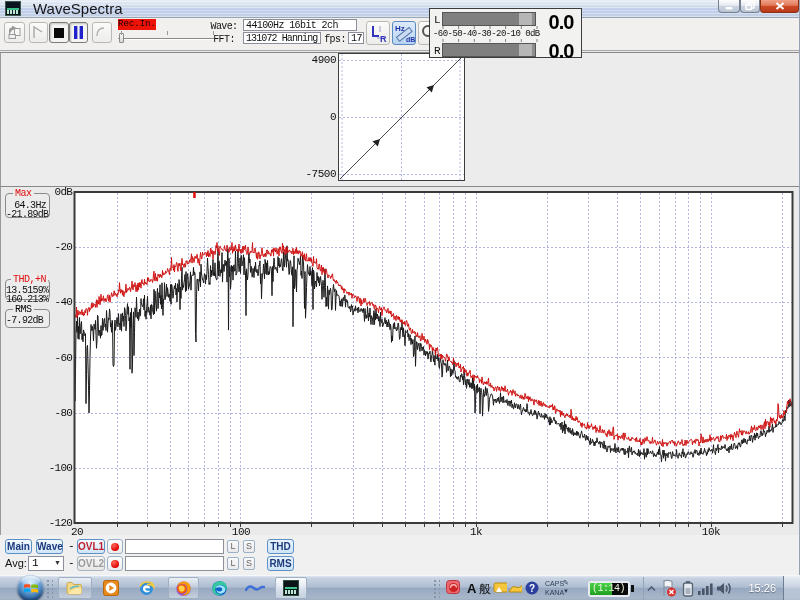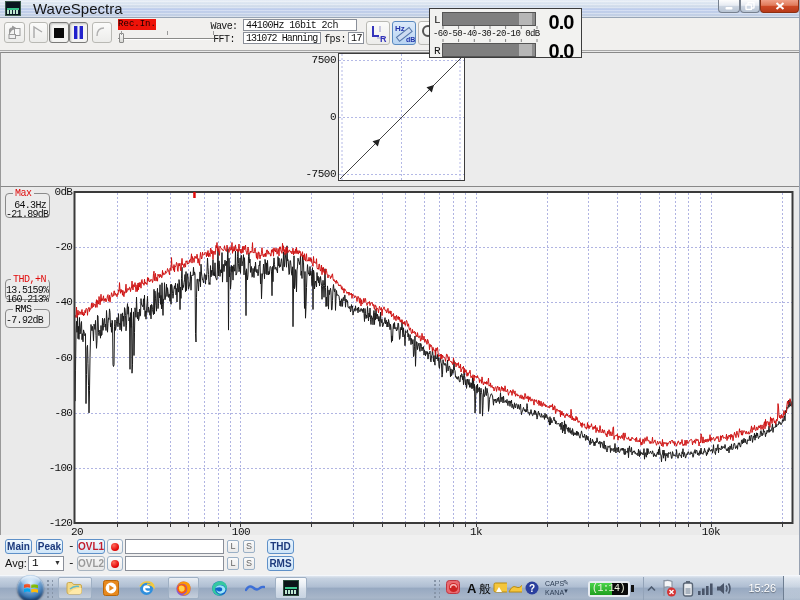--- a/index.html
+++ b/index.html
@@ -163,21 +163,21 @@
         <line x1="62.5" y1="0" x2="62.5" y2="126"></line>
         <line x1="121" y1="0" x2="121" y2="126"></line>
      <line x1="0" y1="6.5" x2="125" y2="6.5"></line>
         <line x1="0" y1="63.5" x2="125" y2="63.5"></line>
         <line x1="0" y1="120.5" x2="125" y2="120.5"></line>
    </g>
    <line x1="1" y1="125" x2="124" y2="2" stroke="#444" stroke-width="1"></line>
    <path d="M41 85 L33.5 87.2 L38.8 92.5 Z" fill="#222"></path>
    <path d="M95 31 L87.5 33.2 L92.8 38.5 Z" fill="#222"></path>
  </svg>
- <div class="lissalabel" style="left:295px;top:1px">7500</div>
+ <div class="lissalabel" style="left:295px;top:1px">4900</div>
  <div class="lissalabel" style="left:295px;top:58px">0</div>
  <div class="lissalabel" style="left:295px;top:115px">-7500</div>
 </div>
 
 <div class="abs" id="meter">
  <div class="lab" style="left:4px;top:5px">L</div>
  <div class="mbar" style="top:3px">
       <div class="hi"></div>
       <div class="cap"></div>
     </div>
@@ -305,21 +305,21 @@
       </g>
   <polyline points="1.5,144.4 2.0,210.1 2.5,179.8 3.0,139.0 3.5,130.3 4.0,141.3 4.5,124.8 5.0,147.7 5.5,135.4 6.0,148.4 6.5,126.5 7.0,143.0 7.5,140.8 8.0,133.1 8.5,130.5 9.0,148.7 9.5,142.7 10.0,150.8 10.5,138.9 11.0,140.6 11.5,142.5 12.0,145.0 12.5,142.6 13.0,212.6 13.5,183.5 14.0,156.6 14.5,154.3 15.0,172.4 15.5,194.4 16.0,221.9 16.5,199.8 17.0,166.6 17.5,147.0 18.0,133.5 18.5,137.9 19.0,139.8 19.5,135.4 20.0,140.0 20.5,149.9 21.0,133.1 21.5,135.2 22.0,138.5 22.5,129.4 23.0,144.5 23.5,157.3 24.0,149.8 24.5,124.3 25.0,125.1 25.5,141.5 26.0,144.7 26.5,140.3 27.0,139.0 27.5,147.2 28.0,134.5 28.5,144.5 29.0,143.8 29.5,127.2 30.0,139.4 30.5,134.5 31.0,129.0 31.5,127.4 32.0,136.1 32.5,133.0 33.0,139.5 33.5,119.5 34.0,127.8 34.5,141.2 35.0,132.5 35.5,126.9 36.0,128.5 36.5,117.9 37.0,121.3 37.5,135.9 38.0,132.2 38.5,141.3 39.0,129.2 39.5,129.8 40.0,173.8 40.5,175.5 41.0,173.9 41.5,135.3 42.0,129.0 42.5,139.4 43.0,136.2 43.5,132.2 44.0,126.5 44.5,130.3 45.0,135.7 45.5,122.6 46.0,132.7 46.5,132.2 47.0,138.9 47.5,134.1 48.0,122.8 48.5,140.2 49.0,128.1 49.5,121.9 50.0,130.2 50.5,125.2 51.0,135.5 51.5,116.6 52.0,118.1 52.5,124.6 53.0,139.8 53.5,134.2 54.0,118.4 54.5,112.6 55.0,123.3 55.5,115.8 56.0,130.0 56.5,126.6 57.0,178.3 57.5,121.6 58.0,136.5 58.5,117.2 59.0,182.2 59.5,173.8 60.0,134.3 60.5,120.9 61.0,164.5 61.5,141.5 62.0,116.8 62.5,121.6 63.0,126.3 63.5,106.1 64.0,121.1 64.5,127.8 65.0,121.0 65.5,129.6 66.0,127.2 66.5,118.2 67.0,125.2 67.5,124.2 68.0,107.6 68.5,113.6 69.0,113.7 69.5,115.5 70.0,115.6 70.5,107.8 71.0,118.9 71.5,104.1 72.0,125.5 72.5,119.8 73.0,128.2 73.5,119.9 74.0,112.9 74.5,105.4 75.0,121.5 75.5,116.0 76.0,118.5 76.5,121.2 77.0,124.3 77.5,114.4 78.0,127.9 78.5,113.4 79.0,113.8 79.5,118.7 80.0,121.2 80.5,123.7 81.0,98.3 81.5,122.8 82.0,100.1 82.5,107.2 83.0,114.4 83.5,120.2 84.0,102.9 84.5,97.3 85.0,117.6 85.5,112.4 86.0,101.6 86.5,106.9 87.0,93.7 87.5,113.3 88.0,104.4 88.5,117.9 89.0,91.8 89.5,113.3 90.0,124.4 90.5,108.1 91.0,107.9 91.5,91.7 92.0,108.8 92.5,106.0 93.0,101.0 93.5,93.0 94.0,105.5 94.5,96.7 95.0,100.4 95.5,106.4 96.0,103.2 96.5,103.3 97.0,110.3 97.5,93.5 98.0,113.3 98.5,93.3 99.0,94.6 99.5,102.4 100.0,107.3 100.5,102.9 101.0,97.2 101.5,94.8 102.0,98.0 102.5,92.2 103.0,103.9 103.5,97.5 104.0,111.0 104.5,92.7 105.0,97.0 105.5,101.1 106.0,88.6 106.5,91.9 107.0,118.6 107.5,96.2 108.0,107.4 108.5,87.6 109.0,76.2 109.5,99.1 110.0,94.2 110.5,96.4 111.0,91.4 111.5,88.8 112.0,83.5 112.5,100.7 113.0,80.6 113.5,99.6 114.0,89.9 114.5,82.7 115.0,85.8 115.5,98.2 116.0,96.1 116.5,93.9 117.0,90.4 117.5,80.8 118.0,99.2 118.5,85.4 119.0,84.0 119.5,84.2 120.0,84.7 120.5,76.3 121.0,84.0 121.5,80.9 122.0,82.9 122.5,142.5 123.0,151.0 123.5,106.3 124.0,88.2 124.5,88.1 125.0,93.2 125.5,99.9 126.0,88.2 126.5,90.3 127.0,80.9 127.5,95.8 128.0,73.2 128.5,81.9 129.0,85.7 129.5,89.0 130.0,89.4 130.5,91.8 131.0,87.0 131.5,82.6 132.0,83.7 132.5,93.1 133.0,84.0 133.5,88.6 134.0,80.3 134.5,67.0 135.0,76.3 135.5,83.4 136.0,93.4 136.5,91.6 137.0,93.5 137.5,74.6 138.0,86.0 138.5,79.4 139.0,84.5 139.5,78.8 140.0,68.5 140.5,84.4 141.0,81.6 141.5,85.0 142.0,71.8 142.5,86.3 143.0,87.0 143.5,88.8 144.0,88.7 144.5,74.0 145.0,57.7 145.5,85.0 146.0,69.8 146.5,75.1 147.0,85.4 147.5,79.0 148.0,78.5 148.5,81.9 149.0,61.6 149.5,91.1 150.0,73.3 150.5,73.6 151.0,80.6 151.5,74.8 152.0,69.1 152.5,74.6 153.0,72.4 153.5,70.2 154.0,91.1 154.5,63.9 155.0,57.6 155.5,139.1 156.0,67.2 156.5,85.8 157.0,75.7 157.5,98.1 158.0,91.4 158.5,74.4 159.0,80.7 159.5,75.4 160.0,89.1 160.5,75.7 161.0,73.8 161.5,80.0 162.0,80.2 162.5,60.1 163.0,84.1 163.5,82.9 164.0,81.1 164.5,65.7 165.0,58.8 165.5,72.5 166.0,80.7 166.5,78.5 167.0,67.0 167.5,82.4 168.0,64.2 168.5,64.5 169.0,75.0 169.5,70.6 170.0,69.9 170.5,63.7 171.0,83.9 171.5,66.7 172.0,78.8 172.5,81.9 173.0,124.6 173.5,77.8 174.0,84.0 174.5,88.8 175.0,83.9 175.5,65.6 176.0,61.8 176.5,72.0 177.0,68.1 177.5,81.4 178.0,78.1 178.5,75.5 179.0,86.2 179.5,85.6 180.0,77.4 180.5,80.7 181.0,86.6 181.5,75.6 182.0,80.7 182.5,71.0 183.0,79.0 183.5,81.5 184.0,78.3 184.5,80.8 185.0,84.8 185.5,82.8 186.0,74.1 186.5,74.8 187.0,69.8 187.5,92.8 188.0,82.6 188.5,107.8 189.0,93.1 189.5,82.8 190.0,83.1 190.5,73.0 191.0,77.5 191.5,87.8 192.0,68.4 192.5,70.9 193.0,82.9 193.5,71.9 194.0,83.9 194.5,69.4 195.0,79.5 195.5,83.9 196.0,80.4 196.5,83.2 197.0,75.6 197.5,75.6 198.0,76.5 198.5,80.9 199.0,104.7 199.5,75.5 200.0,90.7 200.5,74.0 201.0,66.9 201.5,73.4 202.0,78.3 202.5,76.6 203.0,76.1 203.5,79.2 204.0,79.4 204.5,82.0 205.0,65.5 205.5,74.7 206.0,67.1 206.5,76.4 207.0,73.8 207.5,75.6 208.0,70.6 208.5,67.7 209.0,72.1 209.5,79.1 210.0,79.8 210.5,60.9 211.0,75.7 211.5,75.7 212.0,62.1 212.5,64.9 213.0,69.1 213.5,76.2 214.0,54.8 214.5,69.9 215.0,68.6 215.5,74.0 216.0,83.5 216.5,83.0 217.0,69.6 217.5,69.8 218.0,74.8 218.5,82.1 219.0,84.3 219.5,75.8 220.0,135.7 220.5,97.2 221.0,64.8 221.5,97.7 222.0,94.6 222.5,78.6 223.0,80.9 223.5,101.0 224.0,79.0 224.5,75.9 225.0,67.2 225.5,70.1 226.0,70.4 226.5,73.6 227.0,70.4 227.5,64.7 228.0,84.4 228.5,80.0 229.0,87.5 229.5,64.6 230.0,67.4 230.5,71.9 231.0,87.3 231.5,117.4 232.0,80.5 232.5,127.2 233.0,115.6 233.5,96.5 234.0,82.9 234.5,73.6 235.0,78.6 235.5,83.1 236.0,82.0 236.5,84.8 237.0,75.5 237.5,84.2 238.0,80.1 238.5,85.8 239.0,94.6 239.5,76.6 240.0,118.5 240.5,79.1 241.0,81.5 241.5,98.0 242.0,92.9 242.5,90.0 243.0,92.7 243.5,95.9 244.0,81.5 244.5,89.4 245.0,85.0 245.5,91.7 246.0,86.4 246.5,95.0 247.0,89.8 247.5,85.5 248.0,90.1 248.5,94.3 249.0,108.3 249.5,95.5 250.0,89.3 250.5,94.4 251.0,106.3 251.5,94.5 252.0,77.8 252.5,96.5 253.0,115.6 253.5,106.2 254.0,115.2 254.5,94.9 255.0,101.8 255.5,118.1 256.0,99.1 256.5,103.6 257.0,99.7 257.5,97.2 258.0,101.1 258.5,118.9 259.0,118.8 259.5,109.4 260.0,97.7 260.5,93.5 261.0,98.8 261.5,100.9 262.0,97.8 262.5,119.4 263.0,107.1 263.5,99.5 264.0,104.6 264.5,103.6 265.0,104.3 265.5,104.3 266.0,105.1 266.5,109.4 267.0,114.9 267.5,109.8 268.0,115.5 268.5,107.8 269.0,108.5 269.5,115.4 270.0,106.7 270.5,106.5 271.0,109.9 271.5,104.3 272.0,103.9 272.5,116.2 273.0,108.0 273.5,110.8 274.0,111.3 274.5,109.6 275.0,116.3 275.5,116.1 276.0,117.4 276.5,117.4 277.0,115.2 277.5,120.8 278.0,119.5 278.5,113.6 279.0,116.4 279.5,115.0 280.0,124.1 280.5,120.1 281.0,119.5 281.5,117.6 282.0,120.3 282.5,114.8 283.0,118.9 283.5,118.9 284.0,119.3 284.5,116.9 285.0,121.8 285.5,116.0 286.0,118.8 286.5,120.2 287.0,120.8 287.5,119.1 288.0,117.4 288.5,117.8 289.0,120.2 289.5,118.5 290.0,121.6 290.5,117.3 291.0,122.5 291.5,130.5 292.0,117.5 292.5,122.5 293.0,127.6 293.5,124.0 294.0,126.8 294.5,115.5 295.0,121.8 295.5,130.0 296.0,122.0 296.5,125.8 297.0,117.0 297.5,128.7 298.0,133.5 298.5,124.7 299.0,126.5 299.5,126.9 300.0,133.8 300.5,124.1 301.0,119.5 301.5,133.5 302.0,121.9 302.5,128.8 303.0,117.8 303.5,125.4 304.0,128.0 304.5,123.2 305.0,125.7 305.5,130.2 306.0,125.4 306.5,130.4 307.0,135.5 307.5,121.0 308.0,130.4 308.5,131.6 309.0,128.2 309.5,135.8 310.0,135.2 310.5,132.1 311.0,132.4 311.5,130.4 312.0,126.6 312.5,133.0 313.0,129.5 313.5,129.3 314.0,136.0 314.5,131.2 315.0,136.0 315.5,128.5 316.0,131.2 316.5,133.1 317.0,138.7 317.5,133.3 318.0,137.0 318.5,151.3 319.0,144.9 319.5,149.8 320.0,137.5 320.5,132.6 321.0,138.0 321.5,131.5 322.0,137.4 322.5,137.7 323.0,136.3 323.5,140.0 324.0,139.1 324.5,138.3 325.0,132.0 325.5,132.4 326.0,139.5 326.5,148.4 327.0,147.1 327.5,137.9 328.0,136.2 328.5,138.9 329.0,131.2 329.5,140.0 330.0,146.0 330.5,136.8 331.0,143.9 331.5,143.9 332.0,154.7 332.5,139.7 333.0,140.9 333.5,141.4 334.0,141.1 334.5,138.8 335.0,146.0 335.5,142.6 336.0,149.6 336.5,148.5 337.0,143.5 337.5,146.5 338.0,153.6 338.5,147.5 339.0,150.0 339.5,152.9 340.0,148.5 340.5,165.6 341.0,163.8 341.5,155.7 342.0,145.0 342.5,175.3 343.0,160.4 343.5,150.7 344.0,151.0 344.5,158.6 345.0,155.5 345.5,154.2 346.0,152.0 346.5,158.0 347.0,160.4 347.5,152.5 348.0,152.5 348.5,155.7 349.0,159.9 349.5,156.4 350.0,158.0 350.5,155.6 351.0,164.1 351.5,159.3 352.0,160.7 352.5,164.8 353.0,160.2 353.5,161.3 354.0,163.4 354.5,160.7 355.0,168.1 355.5,163.3 356.0,161.8 356.5,162.8 357.0,160.1 357.5,169.3 358.0,170.9 358.5,164.6 359.0,164.2 359.5,158.2 360.0,164.4 360.5,170.6 361.0,164.5 361.5,171.3 362.0,174.2 362.5,158.8 363.0,168.0 363.5,166.9 364.0,167.9 364.5,163.5 365.0,169.8 365.5,166.6 366.0,175.7 366.5,177.5 367.0,167.1 367.5,167.3 368.0,171.4 368.5,172.8 369.0,186.1 369.5,183.4 370.0,168.7 370.5,172.5 371.0,173.4 371.5,174.2 372.0,171.9 372.5,174.3 373.0,173.7 373.5,181.4 374.0,175.3 374.5,169.1 375.0,179.9 375.5,178.7 376.0,175.1 376.5,175.2 377.0,176.8 377.5,185.8 378.0,177.9 378.5,184.7 379.0,183.7 379.5,178.7 380.0,182.3 380.5,178.3 381.0,169.6 381.5,179.1 382.0,179.6 382.5,186.2 383.0,185.5 383.5,187.5 384.0,185.8 384.5,188.3 385.0,186.9 385.5,185.5 386.0,188.9 386.5,190.8 387.0,191.0 387.5,184.3 388.0,186.1 388.5,182.7 389.0,183.0 389.5,188.7 390.0,185.2 390.5,193.7 391.0,179.6 391.5,184.2 392.0,190.0 392.5,194.0 393.0,188.4 393.5,197.4 394.0,193.5 394.5,188.0 395.0,190.9 395.5,193.5 396.0,188.3 396.5,196.3 397.0,191.5 397.5,194.9 398.0,196.6 398.5,191.9 399.0,197.9 399.5,187.0 400.0,197.0 400.5,187.4 401.0,199.6 401.5,193.4 402.0,222.1 402.5,212.3 403.0,196.2 403.5,194.4 404.0,202.2 404.5,193.0 405.0,200.9 405.5,197.6 406.0,196.9 406.5,196.3 407.0,222.7 407.5,201.3 408.0,197.2 408.5,201.3 409.0,203.9 409.5,225.1 410.0,214.9 410.5,198.6 411.0,202.3 411.5,205.6 412.0,203.5 412.5,195.7 413.0,203.3 413.5,204.5 414.0,197.3 414.5,201.0 415.0,202.8 415.5,220.4 416.0,216.9 416.5,208.3 417.0,205.9 417.5,205.2 418.0,203.2 418.5,202.7 419.0,204.2 419.5,204.5 420.0,209.5 420.5,214.2 421.0,208.1 421.5,210.1 422.0,209.2 422.5,208.0 423.0,212.0 423.5,211.6 424.0,207.9 424.5,207.3 425.0,210.5 425.5,206.2 426.0,209.2 426.5,212.5 427.0,208.6 427.5,201.7 428.0,210.9 428.5,206.5 429.0,206.2 429.5,206.1 430.0,212.0 430.5,205.2 431.0,210.1 431.5,211.2 432.0,211.4 432.5,209.5 433.0,211.1 433.5,211.8 434.0,208.4 434.5,213.6 435.0,214.6 435.5,210.2 436.0,210.6 436.5,209.9 437.0,215.4 437.5,210.3 438.0,212.0 438.5,209.0 439.0,216.7 439.5,213.2 440.0,214.7 440.5,218.1 441.0,216.2 441.5,211.8 442.0,215.9 442.5,216.8 443.0,213.0 443.5,212.9 444.0,213.1 444.5,217.7 445.0,216.1 445.5,213.6 446.0,217.9 446.5,218.3 447.0,214.6 447.5,213.0 448.0,219.9 448.5,223.7 449.0,221.0 449.5,220.1 450.0,218.1 450.5,216.4 451.0,218.5 451.5,220.1 452.0,218.2 452.5,221.1 453.0,219.0 453.5,220.7 454.0,212.6 454.5,217.4 455.0,221.7 455.5,222.3 456.0,221.1 456.5,224.3 457.0,222.2 457.5,222.4 458.0,218.6 458.5,222.0 459.0,223.1 459.5,224.7 460.0,224.4 460.5,221.9 461.0,222.4 461.5,219.3 462.0,223.8 462.5,219.8 463.0,222.0 463.5,222.9 464.0,228.1 464.5,226.5 465.0,221.7 465.5,220.2 466.0,223.4 466.5,222.3 467.0,225.4 467.5,225.5 468.0,226.4 468.5,222.6 469.0,224.4 469.5,226.0 470.0,226.5 470.5,224.5 471.0,225.3 471.5,228.4 472.0,222.3 472.5,226.1 473.0,226.9 473.5,223.5 474.0,224.9 474.5,227.8 475.0,226.5 475.5,230.7 476.0,229.9 476.5,234.1 477.0,225.7 477.5,233.6 478.0,227.4 478.5,231.4 479.0,232.0 479.5,230.3 480.0,229.3 480.5,228.7 481.0,226.1 481.5,229.9 482.0,228.9 482.5,232.8 483.0,229.9 483.5,231.5 484.0,233.3 484.5,232.7 485.0,232.9 485.5,232.5 486.0,232.3 486.5,234.8 487.0,235.6 487.5,232.2 488.0,238.6 488.5,236.2 489.0,231.0 489.5,241.9 490.0,237.2 490.5,234.0 491.0,240.1 491.5,229.8 492.0,243.0 492.5,233.2 493.0,233.2 493.5,235.1 494.0,238.2 494.5,237.0 495.0,240.4 495.5,236.4 496.0,241.5 496.5,239.7 497.0,236.8 497.5,242.3 498.0,240.6 498.5,239.6 499.0,243.6 499.5,237.6 500.0,239.9 500.5,244.8 501.0,241.4 501.5,243.5 502.0,243.4 502.5,241.9 503.0,244.1 503.5,240.2 504.0,244.6 504.5,240.6 505.0,243.5 505.5,241.5 506.0,245.2 506.5,245.4 507.0,247.2 507.5,243.2 508.0,242.6 508.5,239.9 509.0,242.2 509.5,245.0 510.0,246.4 510.5,245.2 511.0,246.5 511.5,243.1 512.0,244.6 512.5,249.3 513.0,249.2 513.5,244.3 514.0,247.1 514.5,248.6 515.0,245.3 515.5,249.4 516.0,249.4 516.5,250.0 517.0,253.9 517.5,247.1 518.0,252.5 518.5,251.1 519.0,251.7 519.5,248.3 520.0,250.4 520.5,250.4 521.0,254.8 521.5,251.1 522.0,254.7 522.5,250.5 523.0,250.6 523.5,251.7 524.0,246.8 524.5,250.8 525.0,250.8 525.5,252.1 526.0,253.1 526.5,250.5 527.0,250.3 527.5,256.5 528.0,250.9 528.5,252.4 529.0,251.4 529.5,252.8 530.0,257.2 530.5,257.2 531.0,249.9 531.5,254.0 532.0,258.2 532.5,254.0 533.0,255.9 533.5,259.7 534.0,261.0 534.5,259.4 535.0,254.9 535.5,255.8 536.0,256.5 536.5,255.3 537.0,254.6 537.5,261.5 538.0,257.1 538.5,258.6 539.0,259.7 539.5,258.2 540.0,257.3 540.5,257.7 541.0,260.8 541.5,258.6 542.0,252.5 542.5,260.3 543.0,262.0 543.5,257.2 544.0,256.6 544.5,257.1 545.0,261.1 545.5,256.0 546.0,260.6 546.5,261.6 547.0,260.4 547.5,259.3 548.0,257.4 548.5,257.7 549.0,259.4 549.5,257.1 550.0,259.3 550.5,257.4 551.0,263.2 551.5,263.7 552.0,257.9 552.5,263.4 553.0,260.8 553.5,260.3 554.0,261.4 554.5,261.4 555.0,256.9 555.5,266.7 556.0,258.3 556.5,254.9 557.0,260.6 557.5,260.8 558.0,259.0 558.5,256.4 559.0,263.9 559.5,260.9 560.0,261.6 560.5,259.9 561.0,260.9 561.5,259.8 562.0,262.5 562.5,261.5 563.0,263.3 563.5,263.4 564.0,262.2 564.5,262.3 565.0,264.9 565.5,258.2 566.0,262.5 566.5,265.7 567.0,259.6 567.5,264.3 568.0,261.2 568.5,262.6 569.0,261.9 569.5,262.1 570.0,264.0 570.5,262.5 571.0,257.6 571.5,268.2 572.0,262.5 572.5,261.7 573.0,265.4 573.5,266.2 574.0,257.5 574.5,263.8 575.0,257.7 575.5,261.6 576.0,262.7 576.5,261.8 577.0,261.4 577.5,260.1 578.0,262.0 578.5,262.7 579.0,262.7 579.5,259.8 580.0,261.2 580.5,265.7 581.0,264.8 581.5,262.5 582.0,264.9 582.5,264.3 583.0,265.8 583.5,264.1 584.0,262.4 584.5,261.0 585.0,263.5 585.5,258.4 586.0,263.8 586.5,255.7 587.0,261.2 587.5,262.5 588.0,265.0 588.5,270.8 589.0,264.2 589.5,263.3 590.0,259.0 590.5,267.2 591.0,259.1 591.5,264.4 592.0,262.0 592.5,270.1 593.0,263.5 593.5,264.7 594.0,262.2 594.5,263.6 595.0,266.7 595.5,261.5 596.0,262.2 596.5,262.4 597.0,261.4 597.5,261.2 598.0,264.0 598.5,267.3 599.0,267.4 599.5,260.6 600.0,262.2 600.5,263.7 601.0,265.1 601.5,263.9 602.0,263.9 602.5,264.8 603.0,265.7 603.5,258.6 604.0,263.5 604.5,265.5 605.0,267.3 605.5,265.8 606.0,262.3 606.5,262.2 607.0,264.6 607.5,264.0 608.0,264.8 608.5,266.8 609.0,260.8 609.5,263.0 610.0,257.7 610.5,265.7 611.0,264.1 611.5,261.5 612.0,264.3 612.5,267.1 613.0,265.9 613.5,263.2 614.0,262.6 614.5,263.6 615.0,260.8 615.5,260.8 616.0,262.4 616.5,263.1 617.0,263.7 617.5,261.7 618.0,260.7 618.5,262.8 619.0,261.8 619.5,263.7 620.0,266.3 620.5,265.2 621.0,260.8 621.5,261.5 622.0,258.6 622.5,262.4 623.0,260.3 623.5,259.1 624.0,259.9 624.5,263.8 625.0,262.7 625.5,261.9 626.0,264.6 626.5,260.9 627.0,259.5 627.5,263.2 628.0,257.0 628.5,262.6 629.0,262.3 629.5,262.3 630.0,263.4 630.5,260.6 631.0,261.5 631.5,257.3 632.0,259.9 632.5,260.0 633.0,261.8 633.5,264.7 634.0,261.4 634.5,263.2 635.0,258.6 635.5,261.0 636.0,256.7 636.5,259.0 637.0,258.7 637.5,260.1 638.0,260.1 638.5,258.9 639.0,258.2 639.5,262.2 640.0,259.1 640.5,253.7 641.0,260.4 641.5,260.8 642.0,261.8 642.5,263.6 643.0,257.0 643.5,259.7 644.0,259.0 644.5,255.1 645.0,253.4 645.5,261.8 646.0,256.9 646.5,257.8 647.0,258.2 647.5,257.9 648.0,259.0 648.5,254.9 649.0,257.2 649.5,257.7 650.0,255.3 650.5,256.1 651.0,257.0 651.5,257.2 652.0,253.5 652.5,256.5 653.0,257.8 653.5,259.6 654.0,258.2 654.5,259.8 655.0,256.8 655.5,256.3 656.0,261.9 656.5,256.6 657.0,254.9 657.5,256.0 658.0,258.6 658.5,252.9 659.0,257.6 659.5,258.7 660.0,258.2 660.5,255.4 661.0,252.7 661.5,252.1 662.0,254.3 662.5,257.6 663.0,256.1 663.5,256.5 664.0,254.5 664.5,258.3 665.0,253.4 665.5,251.8 666.0,253.6 666.5,251.8 667.0,255.1 667.5,256.1 668.0,253.9 668.5,249.2 669.0,249.3 669.5,252.7 670.0,248.4 670.5,252.0 671.0,247.2 671.5,249.5 672.0,251.6 672.5,248.3 673.0,251.9 673.5,252.1 674.0,253.2 674.5,248.7 675.0,249.2 675.5,249.1 676.0,249.7 676.5,244.8 677.0,249.2 677.5,249.8 678.0,244.6 678.5,244.0 679.0,246.4 679.5,251.4 680.0,248.3 680.5,245.1 681.0,246.3 681.5,242.2 682.0,249.2 682.5,243.9 683.0,246.9 683.5,241.8 684.0,245.0 684.5,242.0 685.0,246.0 685.5,247.6 686.0,246.6 686.5,245.1 687.0,245.9 687.5,240.2 688.0,239.6 688.5,242.0 689.0,245.0 689.5,242.5 690.0,243.6 690.5,238.1 691.0,240.7 691.5,240.0 692.0,242.0 692.5,245.7 693.0,242.4 693.5,243.0 694.0,239.1 694.5,239.5 695.0,241.5 695.5,240.2 696.0,235.1 696.5,241.1 697.0,240.8 697.5,238.8 698.0,239.8 698.5,238.8 699.0,236.2 699.5,232.9 700.0,241.4 700.5,236.7 701.0,236.3 701.5,236.3 702.0,236.2 702.5,236.2 703.0,232.5 703.5,235.8 704.0,234.6 704.5,233.9 705.0,233.2 705.5,233.6 706.0,230.3 706.5,232.4 707.0,231.6 707.5,231.8 708.0,233.8 708.5,232.6 709.0,232.4 709.5,228.6 710.0,230.1 710.5,230.2 711.0,226.2 711.5,224.8 712.0,229.7 712.5,219.5 713.0,222.0 713.5,220.8 714.0,216.3 714.5,217.2 715.0,217.4 715.5,209.3 716.0,216.2 716.5,212.6 717.0,209.1 717.5,215.1 718.0,213.9 718.5,213.9 719.0,210.2" fill="none" stroke="#1a1a1a" stroke-width="1" stroke-linejoin="round"></polyline>
       <polyline points="1.5,125.1 2.0,124.0 2.5,125.2 3.0,126.6 3.5,116.0 4.0,126.3 4.5,123.0 5.0,119.2 5.5,123.9 6.0,124.0 6.5,120.6 7.0,120.6 7.5,121.0 8.0,123.6 8.5,120.8 9.0,118.5 9.5,123.9 10.0,121.1 10.5,124.9 11.0,122.9 11.5,124.1 12.0,119.4 12.5,122.0 13.0,117.5 13.5,117.5 14.0,118.2 14.5,124.3 15.0,118.6 15.5,117.0 16.0,116.3 16.5,120.5 17.0,117.3 17.5,118.4 18.0,117.7 18.5,112.3 19.0,117.1 19.5,114.7 20.0,111.9 20.5,115.7 21.0,114.1 21.5,113.2 22.0,113.1 22.5,116.4 23.0,112.5 23.5,108.7 24.0,116.4 24.5,109.5 25.0,111.3 25.5,113.1 26.0,105.5 26.5,108.7 27.0,113.8 27.5,110.0 28.0,103.3 28.5,110.2 29.0,107.6 29.5,109.4 30.0,107.2 30.5,104.8 31.0,110.4 31.5,107.8 32.0,109.4 32.5,107.5 33.0,110.9 33.5,109.0 34.0,107.7 34.5,104.5 35.0,103.6 35.5,110.2 36.0,108.5 36.5,104.3 37.0,111.3 37.5,106.9 38.0,105.6 38.5,101.7 39.0,103.0 39.5,105.6 40.0,105.5 40.5,104.9 41.0,99.8 41.5,100.1 42.0,104.4 42.5,102.3 43.0,103.4 43.5,103.4 44.0,105.8 44.5,102.5 45.0,103.5 45.5,98.9 46.0,100.2 46.5,91.6 47.0,99.7 47.5,102.3 48.0,98.3 48.5,101.1 49.0,99.2 49.5,104.2 50.0,99.5 50.5,105.0 51.0,105.7 51.5,100.8 52.0,102.2 52.5,99.1 53.0,93.2 53.5,101.5 54.0,100.7 54.5,98.3 55.0,97.3 55.5,98.9 56.0,98.8 56.5,96.2 57.0,96.5 57.5,100.6 58.0,97.8 58.5,97.2 59.0,90.1 59.5,96.1 60.0,99.0 60.5,93.7 61.0,95.6 61.5,95.7 62.0,91.6 62.5,95.8 63.0,100.8 63.5,98.1 64.0,93.8 64.5,100.4 65.0,92.0 65.5,98.9 66.0,91.8 66.5,96.0 67.0,91.3 67.5,92.8 68.0,97.2 68.5,89.3 69.0,88.5 69.5,92.4 70.0,92.8 70.5,92.2 71.0,94.3 71.5,88.3 72.0,92.6 72.5,91.0 73.0,92.8 73.5,92.1 74.0,93.7 74.5,86.5 75.0,90.2 75.5,86.8 76.0,89.2 76.5,91.0 77.0,89.7 77.5,90.1 78.0,88.3 78.5,89.2 79.0,88.7 79.5,91.5 80.0,89.7 80.5,82.6 81.0,80.2 81.5,89.6 82.0,85.6 82.5,82.4 83.0,90.1 83.5,86.4 84.0,87.3 84.5,90.2 85.0,83.1 85.5,85.0 86.0,84.5 86.5,86.5 87.0,83.0 87.5,85.5 88.0,84.1 88.5,86.6 89.0,86.6 89.5,79.4 90.0,84.2 90.5,81.8 91.0,82.5 91.5,83.4 92.0,83.3 92.5,79.9 93.0,82.3 93.5,81.6 94.0,80.9 94.5,77.5 95.0,78.7 95.5,79.2 96.0,81.6 96.5,83.7 97.0,77.0 97.5,76.7 98.0,79.5 98.5,66.6 99.0,76.5 99.5,76.2 100.0,75.7 100.5,79.3 101.0,73.6 101.5,81.0 102.0,74.9 102.5,75.7 103.0,74.4 103.5,71.4 104.0,72.2 104.5,79.2 105.0,80.4 105.5,73.2 106.0,72.3 106.5,75.0 107.0,72.3 107.5,78.9 108.0,79.9 108.5,73.1 109.0,67.4 109.5,73.9 110.0,72.9 110.5,75.1 111.0,76.6 111.5,72.6 112.0,74.6 112.5,76.1 113.0,69.9 113.5,71.2 114.0,69.7 114.5,73.2 115.0,72.0 115.5,72.7 116.0,72.1 116.5,68.9 117.0,71.3 117.5,67.9 118.0,67.6 118.5,62.8 119.0,72.1 119.5,65.6 120.0,68.1 120.5,67.7 121.0,71.5 121.5,68.6 122.0,65.1 122.5,67.2 123.0,66.5 123.5,67.4 124.0,63.2 124.5,66.2 125.0,72.1 125.5,67.7 126.0,71.1 126.5,74.4 127.0,66.7 127.5,61.4 128.0,64.8 128.5,68.0 129.0,67.1 129.5,61.2 130.0,63.7 130.5,63.8 131.0,63.9 131.5,63.5 132.0,61.2 132.5,61.7 133.0,62.5 133.5,65.8 134.0,61.4 134.5,64.5 135.0,59.5 135.5,65.9 136.0,62.6 136.5,62.1 137.0,65.6 137.5,57.1 138.0,57.7 138.5,62.8 139.0,59.3 139.5,60.2 140.0,68.3 140.5,60.3 141.0,61.0 141.5,60.5 142.0,63.6 142.5,61.2 143.0,54.4 143.5,56.9 144.0,51.5 144.5,59.9 145.0,55.5 145.5,61.1 146.0,60.6 146.5,64.4 147.0,55.0 147.5,56.6 148.0,56.7 148.5,57.3 149.0,58.8 149.5,58.5 150.0,59.7 150.5,59.5 151.0,58.7 151.5,54.7 152.0,57.2 152.5,58.9 153.0,60.2 153.5,60.3 154.0,54.1 154.5,57.1 155.0,58.2 155.5,59.3 156.0,61.4 156.5,58.4 157.0,55.8 157.5,59.2 158.0,58.7 158.5,58.6 159.0,51.5 159.5,62.3 160.0,58.5 160.5,60.2 161.0,55.5 161.5,60.1 162.0,56.5 162.5,53.9 163.0,59.1 163.5,59.9 164.0,57.8 164.5,58.4 165.0,61.2 165.5,57.3 166.0,53.0 166.5,59.4 167.0,59.3 167.5,61.7 168.0,58.0 168.5,62.3 169.0,62.0 169.5,55.5 170.0,61.6 170.5,56.2 171.0,55.0 171.5,58.6 172.0,57.8 172.5,54.0 173.0,60.0 173.5,61.3 174.0,63.5 174.5,59.8 175.0,56.0 175.5,57.6 176.0,63.0 176.5,62.9 177.0,62.1 177.5,60.0 178.0,61.5 178.5,60.5 179.0,60.4 179.5,51.6 180.0,61.7 180.5,61.1 181.0,62.1 181.5,60.6 182.0,57.0 182.5,60.7 183.0,62.3 183.5,67.2 184.0,61.7 184.5,68.3 185.0,66.9 185.5,60.8 186.0,61.4 186.5,63.7 187.0,67.9 187.5,64.2 188.0,64.9 188.5,61.2 189.0,56.7 189.5,62.3 190.0,64.9 190.5,65.9 191.0,62.8 191.5,63.1 192.0,65.7 192.5,62.1 193.0,65.5 193.5,59.2 194.0,59.3 194.5,59.1 195.0,63.3 195.5,60.4 196.0,62.0 196.5,62.6 197.0,62.3 197.5,64.9 198.0,65.1 198.5,58.8 199.0,61.4 199.5,60.1 200.0,57.8 200.5,65.2 201.0,56.7 201.5,59.7 202.0,58.9 202.5,61.0 203.0,57.1 203.5,59.3 204.0,63.2 204.5,62.3 205.0,57.5 205.5,58.4 206.0,64.9 206.5,55.9 207.0,57.9 207.5,55.8 208.0,60.5 208.5,60.2 209.0,62.4 209.5,52.3 210.0,59.7 210.5,54.8 211.0,60.9 211.5,58.6 212.0,63.7 212.5,60.1 213.0,56.2 213.5,62.3 214.0,55.9 214.5,57.9 215.0,61.6 215.5,60.1 216.0,59.9 216.5,58.9 217.0,60.4 217.5,61.3 218.0,60.0 218.5,62.1 219.0,63.0 219.5,59.7 220.0,57.2 220.5,64.0 221.0,59.9 221.5,61.8 222.0,62.8 222.5,57.9 223.0,61.8 223.5,56.4 224.0,62.8 224.5,59.7 225.0,61.5 225.5,63.1 226.0,59.5 226.5,61.9 227.0,60.1 227.5,62.2 228.0,65.4 228.5,63.0 229.0,62.9 229.5,60.7 230.0,66.1 230.5,64.0 231.0,69.0 231.5,62.7 232.0,67.8 232.5,70.1 233.0,65.6 233.5,62.7 234.0,70.3 234.5,69.4 235.0,68.8 235.5,70.1 236.0,66.3 236.5,69.9 237.0,69.9 237.5,66.7 238.0,70.7 238.5,67.8 239.0,72.1 239.5,73.1 240.0,75.3 240.5,65.5 241.0,71.9 241.5,70.7 242.0,71.9 242.5,71.8 243.0,72.5 243.5,67.7 244.0,76.3 244.5,78.1 245.0,77.0 245.5,78.3 246.0,73.0 246.5,73.2 247.0,78.5 247.5,80.1 248.0,77.4 248.5,74.0 249.0,83.7 249.5,76.7 250.0,80.6 250.5,76.4 251.0,81.5 251.5,80.2 252.0,83.4 252.5,82.7 253.0,77.9 253.5,79.6 254.0,82.8 254.5,84.3 255.0,87.0 255.5,84.2 256.0,83.8 256.5,84.4 257.0,84.9 257.5,87.6 258.0,85.7 258.5,86.1 259.0,83.7 259.5,82.8 260.0,87.7 260.5,89.6 261.0,88.5 261.5,90.1 262.0,90.9 262.5,89.9 263.0,92.5 263.5,89.3 264.0,91.3 264.5,91.0 265.0,92.4 265.5,94.1 266.0,95.0 266.5,93.9 267.0,95.1 267.5,93.8 268.0,94.8 268.5,98.2 269.0,95.6 269.5,99.1 270.0,98.0 270.5,97.7 271.0,102.1 271.5,97.8 272.0,98.1 272.5,99.3 273.0,100.3 273.5,100.7 274.0,102.5 274.5,101.2 275.0,102.2 275.5,101.1 276.0,104.3 276.5,101.5 277.0,102.1 277.5,103.0 278.0,104.0 278.5,102.2 279.0,107.4 279.5,103.1 280.0,103.9 280.5,104.2 281.0,104.3 281.5,106.9 282.0,106.4 282.5,104.8 283.0,105.6 283.5,106.4 284.0,110.5 284.5,106.4 285.0,105.3 285.5,106.0 286.0,108.1 286.5,112.2 287.0,106.9 287.5,109.5 288.0,115.0 288.5,108.7 289.0,113.0 289.5,112.8 290.0,111.6 290.5,107.5 291.0,111.4 291.5,110.1 292.0,107.1 292.5,107.6 293.0,111.6 293.5,112.1 294.0,114.5 294.5,113.5 295.0,111.2 295.5,111.4 296.0,112.3 296.5,110.5 297.0,114.6 297.5,113.2 298.0,111.7 298.5,112.2 299.0,111.3 299.5,113.0 300.0,114.8 300.5,113.5 301.0,116.8 301.5,118.4 302.0,113.8 302.5,115.4 303.0,114.9 303.5,119.6 304.0,116.9 304.5,117.6 305.0,118.5 305.5,121.8 306.0,117.8 306.5,115.3 307.0,116.7 307.5,119.1 308.0,118.1 308.5,116.6 309.0,124.6 309.5,119.0 310.0,117.8 310.5,117.8 311.0,115.8 311.5,117.3 312.0,119.3 312.5,119.6 313.0,118.8 313.5,121.9 314.0,121.1 314.5,119.3 315.0,117.3 315.5,122.2 316.0,122.3 316.5,122.0 317.0,119.8 317.5,123.1 318.0,120.1 318.5,125.8 319.0,124.4 319.5,124.7 320.0,122.8 320.5,122.5 321.0,128.5 321.5,127.4 322.0,125.0 322.5,127.5 323.0,129.7 323.5,124.3 324.0,125.8 324.5,126.1 325.0,128.5 325.5,125.5 326.0,128.6 326.5,126.0 327.0,130.7 327.5,130.9 328.0,128.8 328.5,131.3 329.0,128.7 329.5,130.1 330.0,133.1 330.5,131.4 331.0,132.8 331.5,130.5 332.0,134.3 332.5,134.4 333.0,131.2 333.5,129.4 334.0,130.4 334.5,135.1 335.0,135.2 335.5,132.8 336.0,136.9 336.5,139.2 337.0,137.3 337.5,137.0 338.0,140.3 338.5,142.5 339.0,142.5 339.5,138.4 340.0,142.0 340.5,141.0 341.0,140.7 341.5,140.2 342.0,142.7 342.5,141.3 343.0,144.8 343.5,144.1 344.0,146.0 344.5,141.6 345.0,144.6 345.5,146.6 346.0,146.2 346.5,146.3 347.0,144.7 347.5,150.2 348.0,149.4 348.5,148.3 349.0,142.3 349.5,146.2 350.0,149.0 350.5,147.6 351.0,145.1 351.5,150.6 352.0,151.3 352.5,148.2 353.0,150.2 353.5,150.3 354.0,153.3 354.5,148.3 355.0,149.2 355.5,152.1 356.0,152.3 356.5,158.7 357.0,153.2 357.5,155.5 358.0,154.5 358.5,154.4 359.0,157.0 359.5,160.4 360.0,156.3 360.5,159.2 361.0,158.7 361.5,159.7 362.0,159.5 362.5,164.3 363.0,156.9 363.5,159.5 364.0,158.0 364.5,156.5 365.0,161.2 365.5,165.7 366.0,164.1 366.5,165.2 367.0,164.0 367.5,163.2 368.0,168.2 368.5,163.3 369.0,167.7 369.5,164.1 370.0,165.3 370.5,166.0 371.0,165.8 371.5,167.2 372.0,167.7 372.5,170.4 373.0,167.0 373.5,163.2 374.0,163.2 374.5,165.0 375.0,166.7 375.5,170.1 376.0,165.7 376.5,169.3 377.0,169.7 377.5,170.5 378.0,170.0 378.5,171.5 379.0,171.0 379.5,173.5 380.0,172.3 380.5,166.8 381.0,172.3 381.5,173.0 382.0,171.6 382.5,171.5 383.0,175.9 383.5,174.2 384.0,172.0 384.5,173.8 385.0,174.5 385.5,171.6 386.0,176.9 386.5,175.5 387.0,177.2 387.5,173.1 388.0,181.0 388.5,178.5 389.0,178.5 389.5,176.2 390.0,176.7 390.5,175.3 391.0,182.2 391.5,177.4 392.0,180.0 392.5,181.2 393.0,178.8 393.5,182.4 394.0,185.3 394.5,181.8 395.0,184.6 395.5,183.1 396.0,181.2 396.5,181.6 397.0,179.2 397.5,183.4 398.0,186.7 398.5,185.3 399.0,186.0 399.5,187.0 400.0,183.7 400.5,186.4 401.0,189.7 401.5,184.1 402.0,186.2 402.5,185.5 403.0,186.4 403.5,185.5 404.0,187.0 404.5,184.6 405.0,186.7 405.5,187.0 406.0,187.2 406.5,191.5 407.0,188.9 407.5,189.4 408.0,188.6 408.5,192.3 409.0,185.9 409.5,189.5 410.0,192.7 410.5,194.0 411.0,191.1 411.5,190.9 412.0,192.6 412.5,191.0 413.0,192.9 413.5,190.5 414.0,193.5 414.5,192.3 415.0,190.3 415.5,187.0 416.0,195.1 416.5,194.2 417.0,195.2 417.5,191.9 418.0,196.4 418.5,195.2 419.0,194.4 419.5,196.8 420.0,197.0 420.5,196.1 421.0,200.0 421.5,198.8 422.0,196.7 422.5,195.7 423.0,196.7 423.5,200.4 424.0,197.7 424.5,195.1 425.0,195.8 425.5,197.4 426.0,199.4 426.5,196.2 427.0,199.1 427.5,200.5 428.0,199.7 428.5,195.5 429.0,198.1 429.5,196.5 430.0,199.8 430.5,197.3 431.0,200.4 431.5,199.8 432.0,194.8 432.5,198.3 433.0,201.0 433.5,200.4 434.0,199.8 434.5,198.2 435.0,201.7 435.5,204.3 436.0,201.7 436.5,201.3 437.0,201.3 437.5,199.1 438.0,201.3 438.5,200.5 439.0,204.4 439.5,200.8 440.0,198.6 440.5,201.3 441.0,202.5 441.5,202.9 442.0,199.9 442.5,205.3 443.0,204.0 443.5,203.0 444.0,202.6 444.5,205.1 445.0,203.8 445.5,205.1 446.0,204.5 446.5,205.2 447.0,207.3 447.5,205.3 448.0,203.8 448.5,207.5 449.0,206.3 449.5,204.7 450.0,208.2 450.5,206.0 451.0,208.5 451.5,204.5 452.0,202.4 452.5,203.1 453.0,207.6 453.5,205.9 454.0,207.3 454.5,207.5 455.0,204.9 455.5,210.6 456.0,206.2 456.5,208.5 457.0,205.8 457.5,208.4 458.0,210.2 458.5,208.5 459.0,207.8 459.5,209.4 460.0,208.7 460.5,210.8 461.0,214.1 461.5,208.4 462.0,208.9 462.5,210.2 463.0,210.5 463.5,208.8 464.0,211.9 464.5,212.6 465.0,211.8 465.5,209.4 466.0,214.5 466.5,209.8 467.0,213.5 467.5,214.6 468.0,210.2 468.5,213.1 469.0,215.6 469.5,214.0 470.0,211.7 470.5,211.4 471.0,214.7 471.5,213.3 472.0,212.9 472.5,215.7 473.0,214.0 473.5,215.0 474.0,216.1 474.5,216.2 475.0,215.4 475.5,215.6 476.0,217.0 476.5,216.9 477.0,214.2 477.5,216.1 478.0,215.0 478.5,214.6 479.0,216.0 479.5,212.9 480.0,219.1 480.5,216.2 481.0,218.7 481.5,214.7 482.0,215.3 482.5,222.6 483.0,221.0 483.5,218.1 484.0,218.1 484.5,218.4 485.0,220.3 485.5,219.5 486.0,219.4 486.5,221.0 487.0,219.2 487.5,225.8 488.0,220.4 488.5,223.9 489.0,220.3 489.5,222.9 490.0,224.4 490.5,222.2 491.0,225.0 491.5,225.2 492.0,226.8 492.5,224.0 493.0,223.3 493.5,222.5 494.0,225.0 494.5,223.0 495.0,225.3 495.5,225.7 496.0,224.7 496.5,224.0 497.0,227.0 497.5,227.0 498.0,218.3 498.5,222.4 499.0,229.0 499.5,225.5 500.0,228.5 500.5,227.1 501.0,229.8 501.5,227.8 502.0,228.0 502.5,229.8 503.0,225.3 503.5,228.7 504.0,226.3 504.5,228.1 505.0,231.5 505.5,231.2 506.0,229.8 506.5,230.8 507.0,231.1 507.5,232.0 508.0,235.1 508.5,232.3 509.0,236.4 509.5,231.7 510.0,234.0 510.5,234.2 511.0,233.5 511.5,232.8 512.0,236.4 512.5,237.2 513.0,236.1 513.5,238.2 514.0,236.3 514.5,231.6 515.0,236.9 515.5,233.8 516.0,237.8 516.5,234.8 517.0,236.2 517.5,235.9 518.0,234.8 518.5,232.7 519.0,235.9 519.5,236.3 520.0,238.6 520.5,235.8 521.0,237.5 521.5,235.6 522.0,237.5 522.5,234.3 523.0,241.6 523.5,238.6 524.0,236.5 524.5,239.0 525.0,240.1 525.5,239.3 526.0,241.6 526.5,238.9 527.0,234.6 527.5,237.3 528.0,241.8 528.5,241.5 529.0,240.8 529.5,238.3 530.0,242.0 530.5,241.9 531.0,239.0 531.5,239.2 532.0,241.8 532.5,243.3 533.0,244.3 533.5,242.8 534.0,246.0 534.5,240.4 535.0,243.2 535.5,241.2 536.0,238.7 536.5,240.2 537.0,244.8 537.5,241.0 538.0,240.6 538.5,244.5 539.0,245.0 539.5,243.5 540.0,236.7 540.5,235.8 541.0,248.4 541.5,246.1 542.0,244.6 542.5,244.7 543.0,244.1 543.5,244.0 544.0,245.1 544.5,242.7 545.0,249.2 545.5,245.2 546.0,246.7 546.5,245.2 547.0,245.2 547.5,247.5 548.0,247.2 548.5,244.5 549.0,245.5 549.5,247.5 550.0,242.4 550.5,242.0 551.0,249.3 551.5,246.0 552.0,241.9 552.5,245.3 553.0,246.5 553.5,247.4 554.0,248.1 554.5,247.6 555.0,248.4 555.5,245.9 556.0,248.3 556.5,248.4 557.0,250.0 557.5,247.9 558.0,249.6 558.5,248.3 559.0,246.1 559.5,247.5 560.0,247.3 560.5,247.7 561.0,248.3 561.5,248.8 562.0,249.2 562.5,247.3 563.0,250.9 563.5,246.3 564.0,249.0 564.5,250.6 565.0,250.2 565.5,250.6 566.0,249.1 566.5,250.9 567.0,247.4 567.5,251.2 568.0,254.2 568.5,251.3 569.0,253.8 569.5,250.0 570.0,247.9 570.5,248.8 571.0,252.6 571.5,251.6 572.0,246.7 572.5,249.6 573.0,250.2 573.5,248.2 574.0,245.6 574.5,247.8 575.0,250.1 575.5,249.7 576.0,249.3 576.5,251.7 577.0,252.6 577.5,250.5 578.0,252.5 578.5,250.8 579.0,250.5 579.5,246.2 580.0,252.4 580.5,251.1 581.0,251.2 581.5,250.1 582.0,248.9 582.5,251.9 583.0,252.6 583.5,254.3 584.0,252.9 584.5,250.1 585.0,251.1 585.5,253.2 586.0,252.0 586.5,251.3 587.0,250.4 587.5,252.6 588.0,251.9 588.5,255.0 589.0,253.7 589.5,248.4 590.0,255.7 590.5,252.2 591.0,251.1 591.5,252.3 592.0,253.1 592.5,251.7 593.0,251.6 593.5,251.8 594.0,255.2 594.5,251.9 595.0,253.3 595.5,252.7 596.0,251.2 596.5,250.5 597.0,250.0 597.5,252.7 598.0,249.9 598.5,249.5 599.0,249.6 599.5,249.1 600.0,252.1 600.5,252.1 601.0,250.2 601.5,254.5 602.0,251.4 602.5,252.9 603.0,252.6 603.5,255.2 604.0,253.6 604.5,252.0 605.0,250.2 605.5,250.0 606.0,252.1 606.5,252.3 607.0,253.6 607.5,251.2 608.0,252.5 608.5,250.8 609.0,248.5 609.5,251.9 610.0,254.7 610.5,253.4 611.0,254.5 611.5,254.0 612.0,249.1 612.5,251.1 613.0,254.5 613.5,250.2 614.0,249.0 614.5,252.1 615.0,252.6 615.5,251.9 616.0,250.7 616.5,250.0 617.0,248.9 617.5,248.8 618.0,248.8 618.5,248.4 619.0,249.7 619.5,253.9 620.0,251.1 620.5,250.2 621.0,251.5 621.5,248.9 622.0,251.4 622.5,252.4 623.0,247.8 623.5,249.2 624.0,250.0 624.5,248.6 625.0,248.3 625.5,249.7 626.0,255.0 626.5,251.5 627.0,251.1 627.5,252.0 628.0,242.8 628.5,244.3 629.0,250.9 629.5,252.1 630.0,245.9 630.5,250.7 631.0,252.1 631.5,249.2 632.0,248.8 632.5,251.0 633.0,248.0 633.5,250.4 634.0,251.2 634.5,249.0 635.0,247.8 635.5,250.5 636.0,248.6 636.5,249.3 637.0,243.7 637.5,250.4 638.0,246.3 638.5,249.1 639.0,249.1 639.5,247.5 640.0,247.1 640.5,246.3 641.0,248.0 641.5,249.8 642.0,249.6 642.5,247.5 643.0,247.3 643.5,245.7 644.0,247.6 644.5,246.3 645.0,245.3 645.5,247.9 646.0,251.0 646.5,250.3 647.0,250.7 647.5,244.7 648.0,249.3 648.5,245.2 649.0,246.3 649.5,244.0 650.0,245.2 650.5,247.2 651.0,247.3 651.5,246.6 652.0,246.3 652.5,247.6 653.0,246.5 653.5,243.2 654.0,249.5 654.5,245.6 655.0,247.7 655.5,245.5 656.0,244.1 656.5,245.7 657.0,244.0 657.5,248.4 658.0,243.1 658.5,246.2 659.0,243.8 659.5,244.5 660.0,249.7 660.5,246.1 661.0,244.0 661.5,241.3 662.0,243.7 662.5,243.6 663.0,246.7 663.5,241.1 664.0,240.2 664.5,243.5 665.0,243.8 665.5,246.3 666.0,241.3 666.5,237.7 667.0,241.3 667.5,240.1 668.0,241.3 668.5,244.1 669.0,239.4 669.5,244.2 670.0,242.1 670.5,241.0 671.0,239.6 671.5,240.3 672.0,240.2 672.5,242.3 673.0,243.1 673.5,240.3 674.0,241.7 674.5,242.6 675.0,242.4 675.5,240.7 676.0,243.2 676.5,242.0 677.0,242.4 677.5,238.7 678.0,238.1 678.5,234.9 679.0,241.5 679.5,239.7 680.0,236.5 680.5,238.4 681.0,238.5 681.5,234.3 682.0,238.1 682.5,239.5 683.0,239.6 683.5,236.2 684.0,236.1 684.5,239.1 685.0,238.2 685.5,235.0 686.0,234.8 686.5,236.9 687.0,234.3 687.5,234.2 688.0,238.5 688.5,235.5 689.0,233.9 689.5,235.6 690.0,238.4 690.5,234.7 691.0,232.5 691.5,230.7 692.0,237.8 692.5,228.3 693.0,235.3 693.5,231.1 694.0,230.3 694.5,230.6 695.0,232.0 695.5,234.4 696.0,230.7 696.5,233.1 697.0,236.4 697.5,225.9 698.0,229.8 698.5,227.4 699.0,232.5 699.5,227.7 700.0,227.3 700.5,227.1 701.0,230.0 701.5,232.0 702.0,229.7 702.5,233.3 703.0,232.0 703.5,228.3 704.0,230.1 704.5,228.2 705.0,212.6 705.5,216.0 706.0,224.5 706.5,226.8 707.0,224.1 707.5,227.6 708.0,226.5 708.5,223.5 709.0,227.2 709.5,224.8 710.0,226.3 710.5,223.0 711.0,219.5 711.5,223.6 712.0,221.2 712.5,222.0 713.0,221.1 713.5,219.9 714.0,213.3 714.5,210.2 715.0,212.5 715.5,213.7 716.0,210.0 716.5,210.9 717.0,207.7 717.5,210.1 718.0,211.5 718.5,212.2 719.0,215.9" fill="none" stroke="#cf1212" stroke-width="1" stroke-linejoin="round"></polyline>
   <rect x="1.5" y="1" width="718" height="331" fill="none" stroke="#3a3a3a" stroke-width="2"></rect>
   <rect x="120.2" y="1" width="2.5" height="6" fill="#e00c0c"></rect>
  </svg>
 </div>
 
 <div class="abs" id="ctrl">
  <div class="cbtn" style="left:5px;top:4px;width:27px">Main</div>
- <div class="cbtn" style="left:36px;top:4px;width:27px">Peak</div>
+ <div class="cbtn" style="left:36px;top:4px;width:27px">Wave</div>
  <div class="mono" style="position:absolute;left:68px;top:5px;font-size:11px">-</div>
  <div class="cbtn" style="left:77px;top:4px;width:28px;color:#c21d2e">OVL1</div>
  <div class="ledbtn" style="left:107px;top:4px">
       <div class="dot"></div>
     </div>
  <div class="cfield" style="left:125px;top:4px;width:99px"></div>
  <div class="smbtn" style="left:227px;top:5px">L</div>
  <div class="smbtn" style="left:243px;top:5px">S</div>
  <div class="cbtn" style="left:267px;top:4px;width:27px;background:linear-gradient(#e8f3fd,#cde4f8)">THD</div>
  <div style="position:absolute;left:5px;top:22px;font-size:11px;color:#111;font-family:'Liberation Sans'">Avg:</div>

